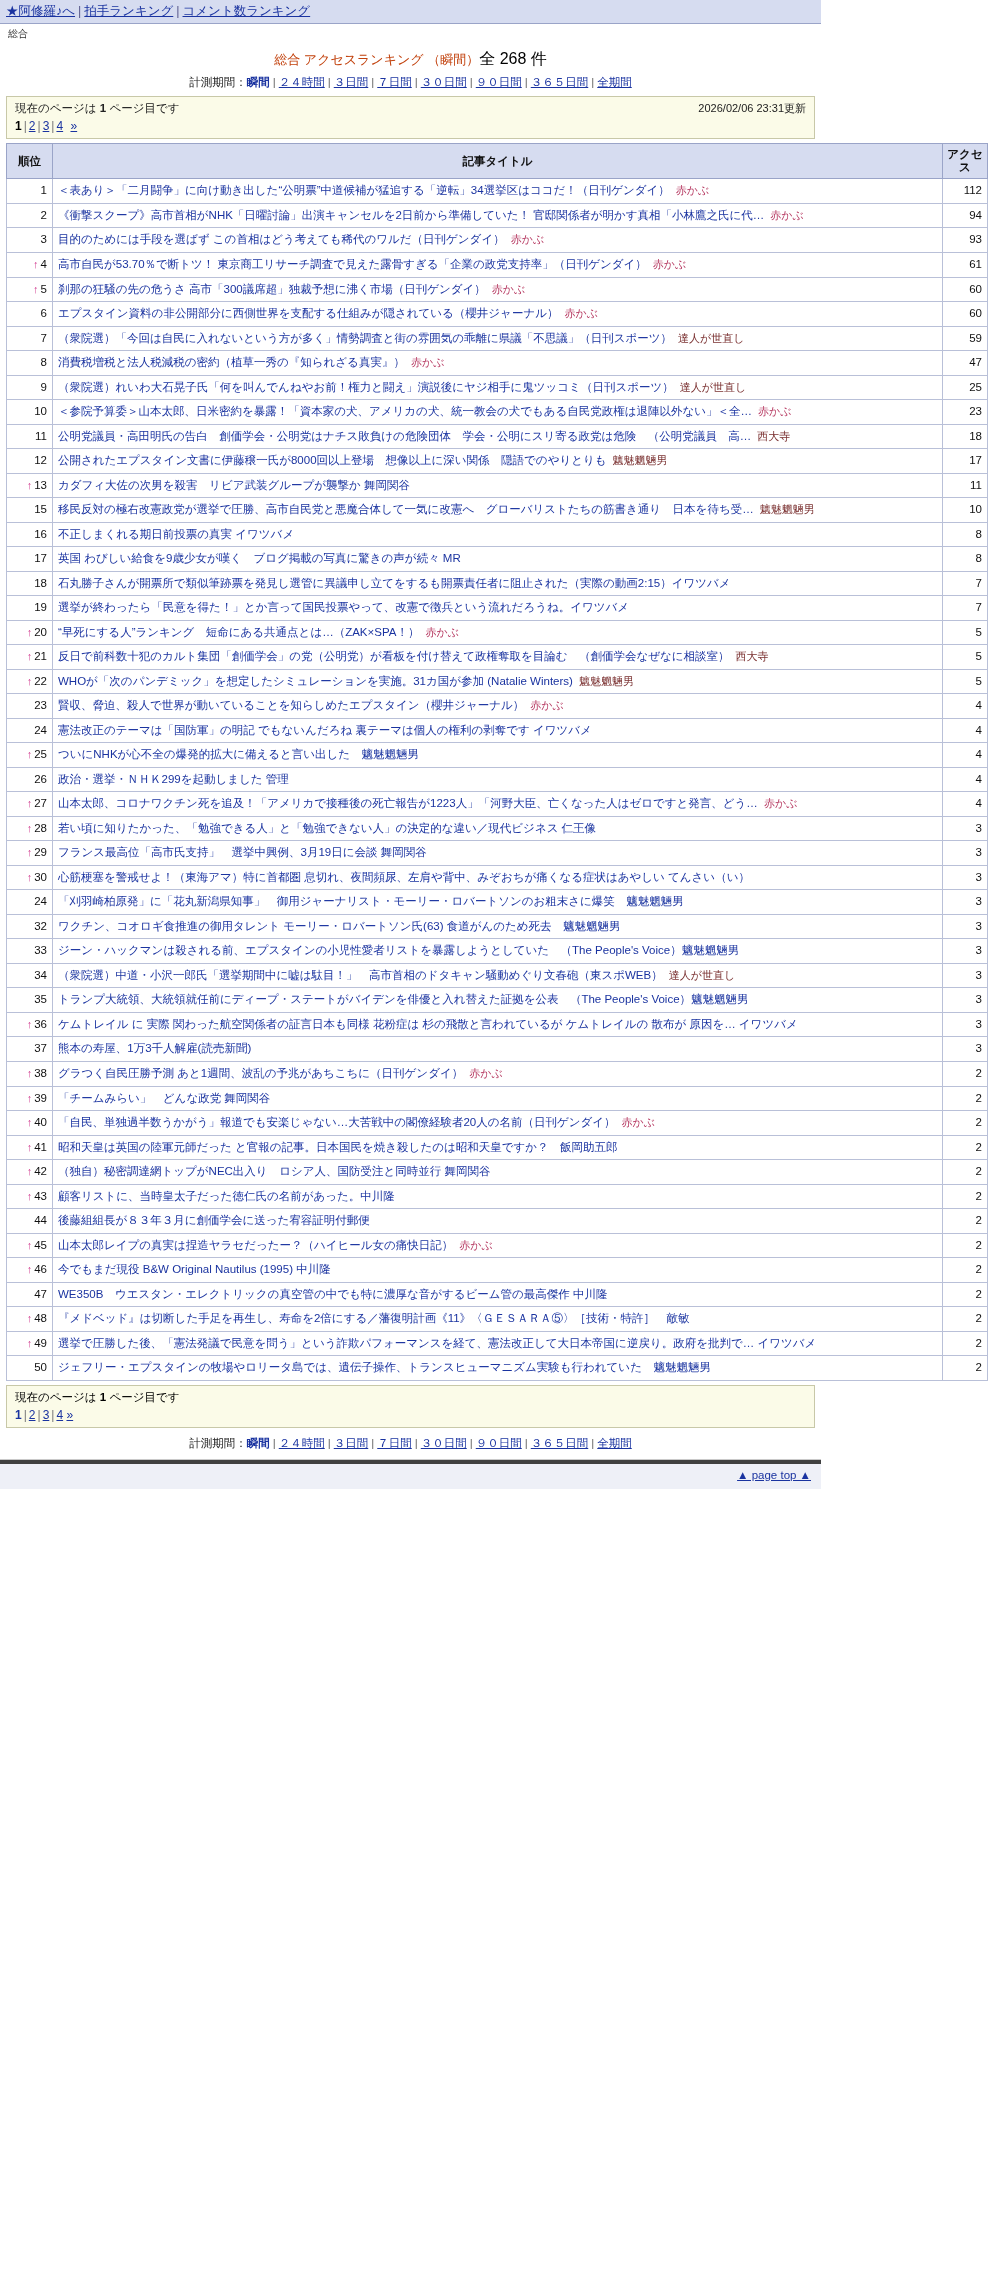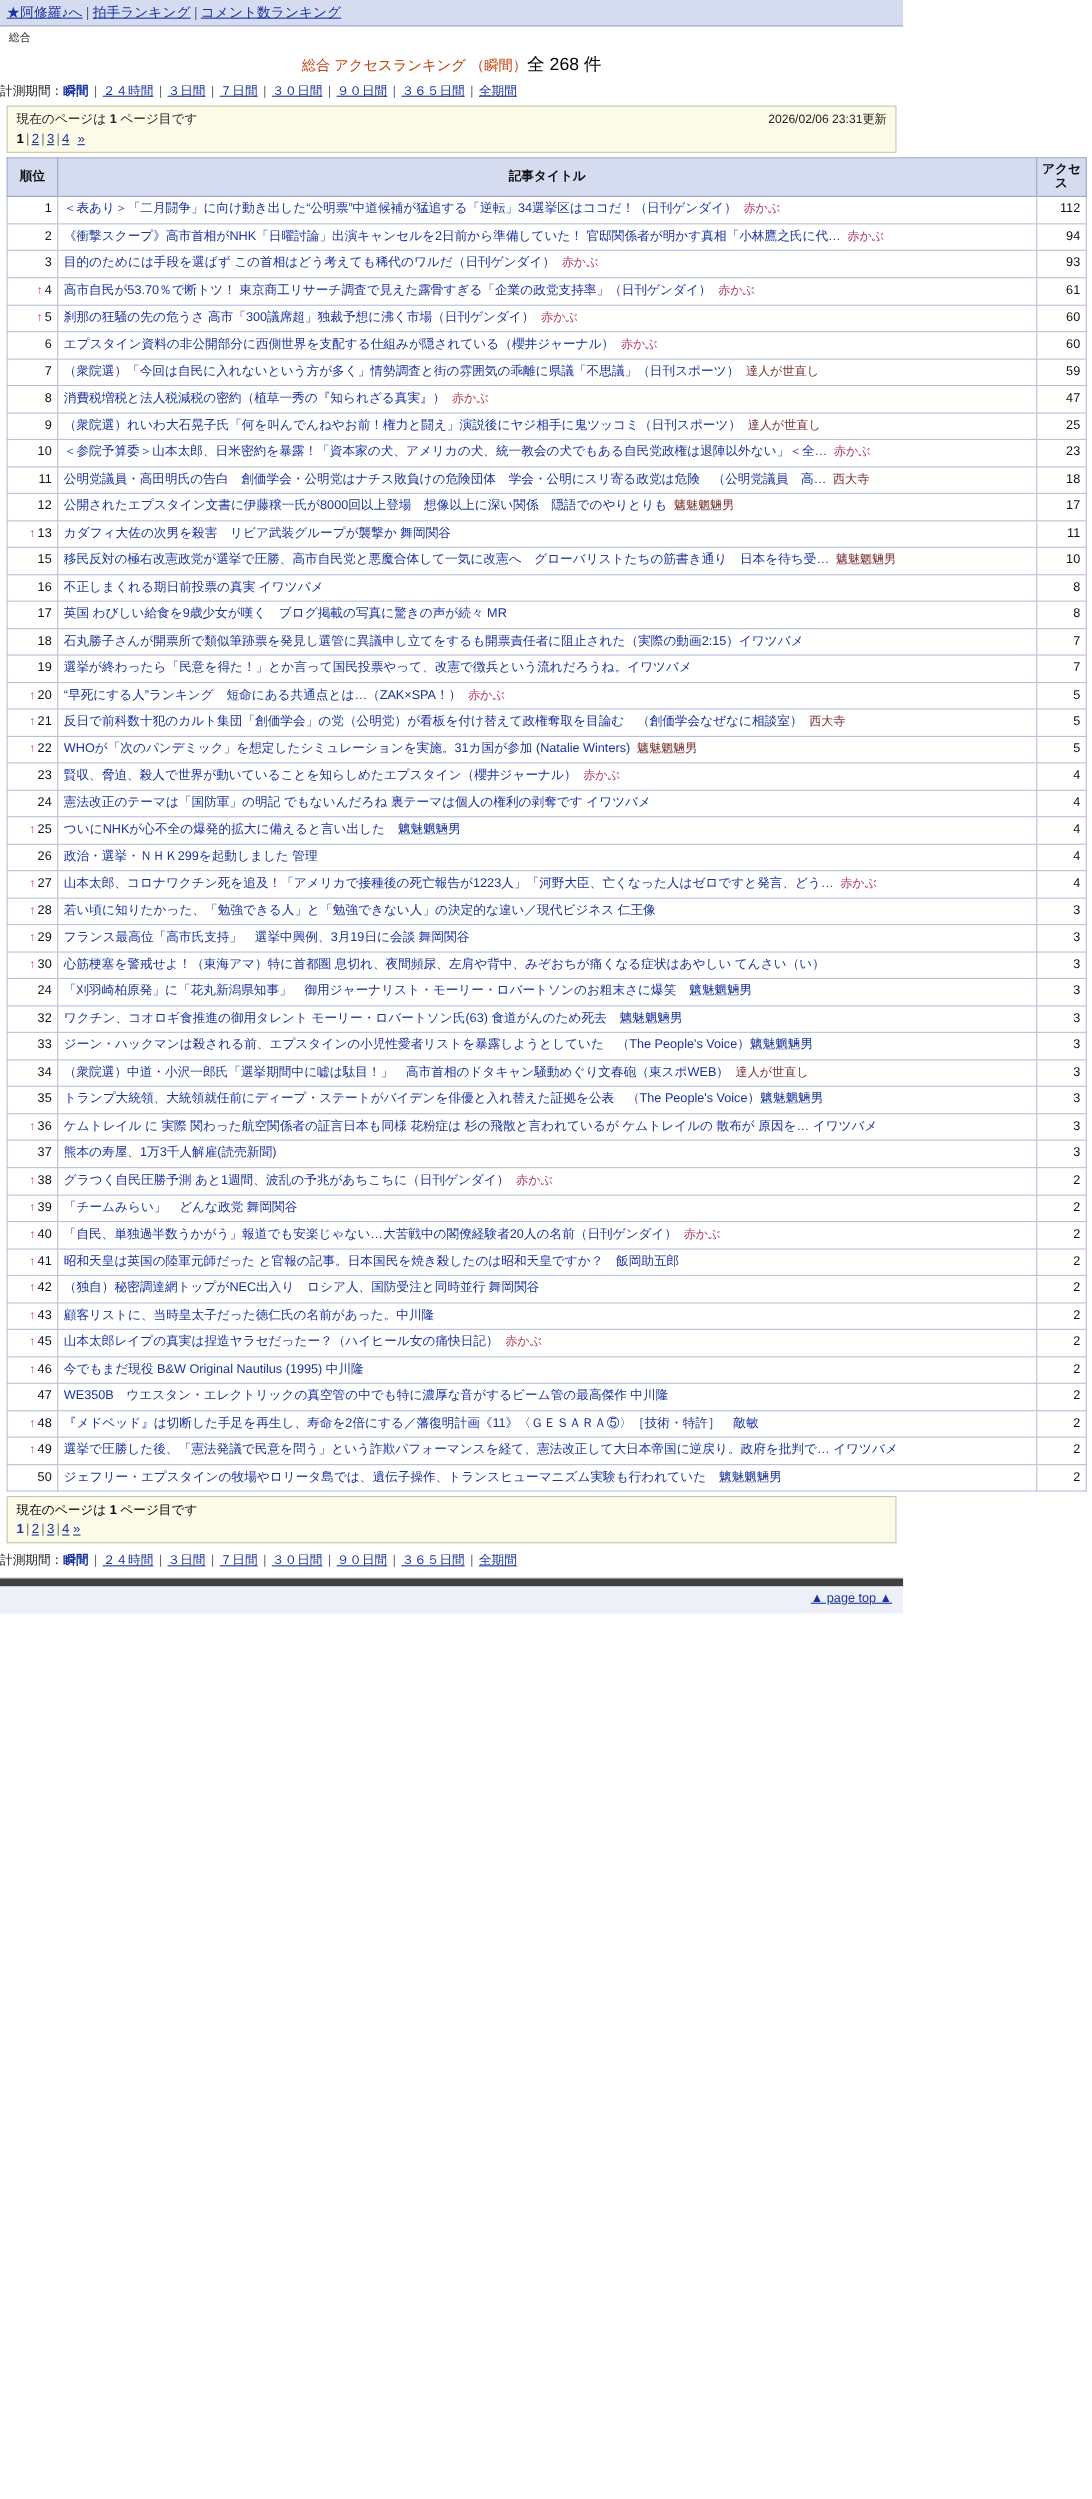--- a/index.html
+++ b/index.html
@@ -36,24 +36,24 @@
   .titlewrap {
     text-align: center;
     padding: 6px 0 2px 0;
   }
   .maintitle {
     font-size: 13px;
     font-weight: normal;
     color: #c2410c;
   }
   .periodline {
+    text-align: center;
     font-size: 11.5px;
     color: #222;
     padding: 3px 0 6px 0;
-    font-family: Liberation Mono, monospace;
   }
   .periodline .lbl { color: #222; }
   .periodline .cur { font-weight: bold; color: #1a33a0; }
   .periodline a { color: #1a33a0; text-decoration: underline; cursor: pointer; }
   .periodline .bar { color: #666; padding: 0 3px; }
 
   
   .pagebox {
     margin: 0 6px;
     background: #fbfbe8;
@@ -148,21 +148,21 @@
   .periodline.bottom { padding: 8px 0 6px 0; }
   .footerbar {
     border-top: 1px solid #c9c9c9;
     margin: 2px 0 0 0;
   }
   .pagetop {
     text-align: right;
     font-size: 11.5px;
     padding: 5px 10px 8px 0;
     background: #eef0f7;
-    border-top: 7px solid #404040;
+    border-top: 4px solid #404040;
   }
   .pagetop a { color: #1a33a0; text-decoration: underline; cursor: pointer; }
 </style>
 </head>
 <body>
 
 <div class="page">
 
   <div class="topnav">
     <a>★阿修羅♪へ</a><span class="sep">|</span><a>拍手ランキング</a><span class="sep">|</span><a>コメント数ランキング</a>
@@ -406,20 +406,25 @@
           <td class="rank"><span class="arrow">↑</span><span>42</span></td>
           <td class="title"><a>（独自）秘密調達網トップがNEC出入り　ロシア人、国防受注と同時並行 舞岡関谷</a></td>
           <td class="acc">2</td>
         </tr>
         <tr>
           <td class="rank"><span class="arrow">↑</span><span>43</span></td>
           <td class="title"><a>顧客リストに、当時皇太子だった徳仁氏の名前があった。中川隆</a></td>
           <td class="acc">2</td>
         </tr>
         <tr>
+          <td class="rank"><span>44</span></td>
+          <td class="title"><a>後藤組組長が８３年３月に創価学会に送った宥容証明付郵便</a></td>
+          <td class="acc">2</td>
+        </tr>
+        <tr>
           <td class="rank"><span class="arrow">↑</span><span>45</span></td>
           <td class="title"><a>山本太郎レイプの真実は捏造ヤラセだったー？（ハイヒール女の痛快日記）</a><span class="author">赤かぶ</span></td>
           <td class="acc">2</td>
         </tr>
         <tr>
           <td class="rank"><span class="arrow">↑</span><span>46</span></td>
           <td class="title"><a>今でもまだ現役 B&amp;W Original Nautilus (1995) 中川隆</a></td>
           <td class="acc">2</td>
         </tr>
         <tr>

